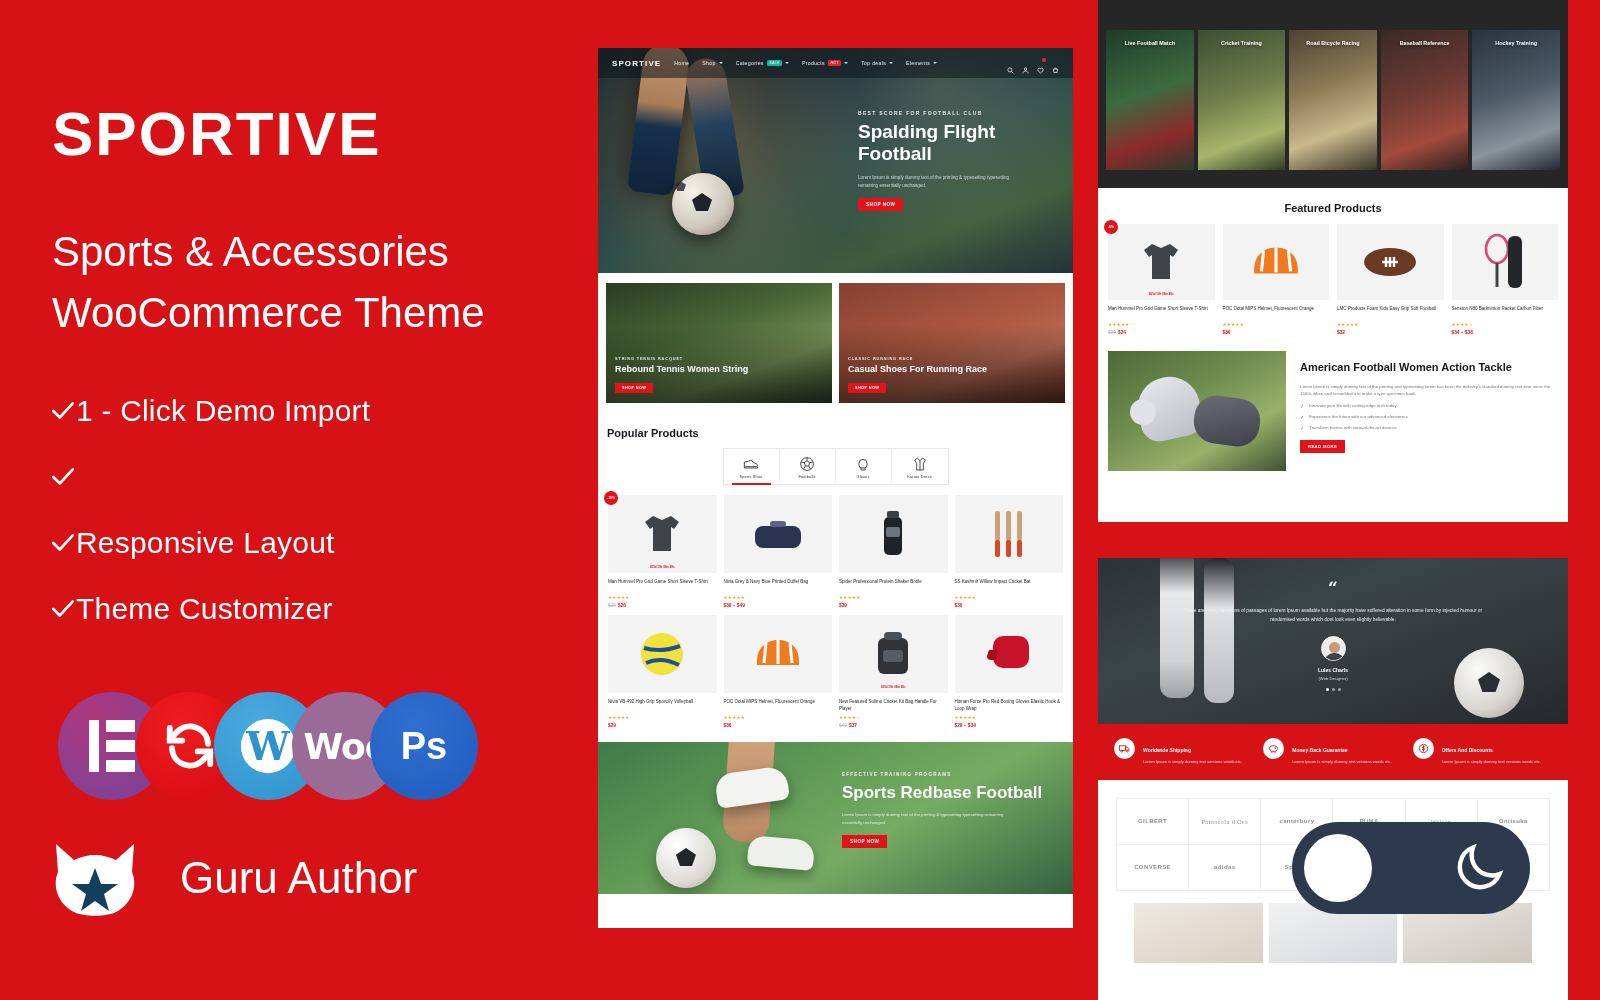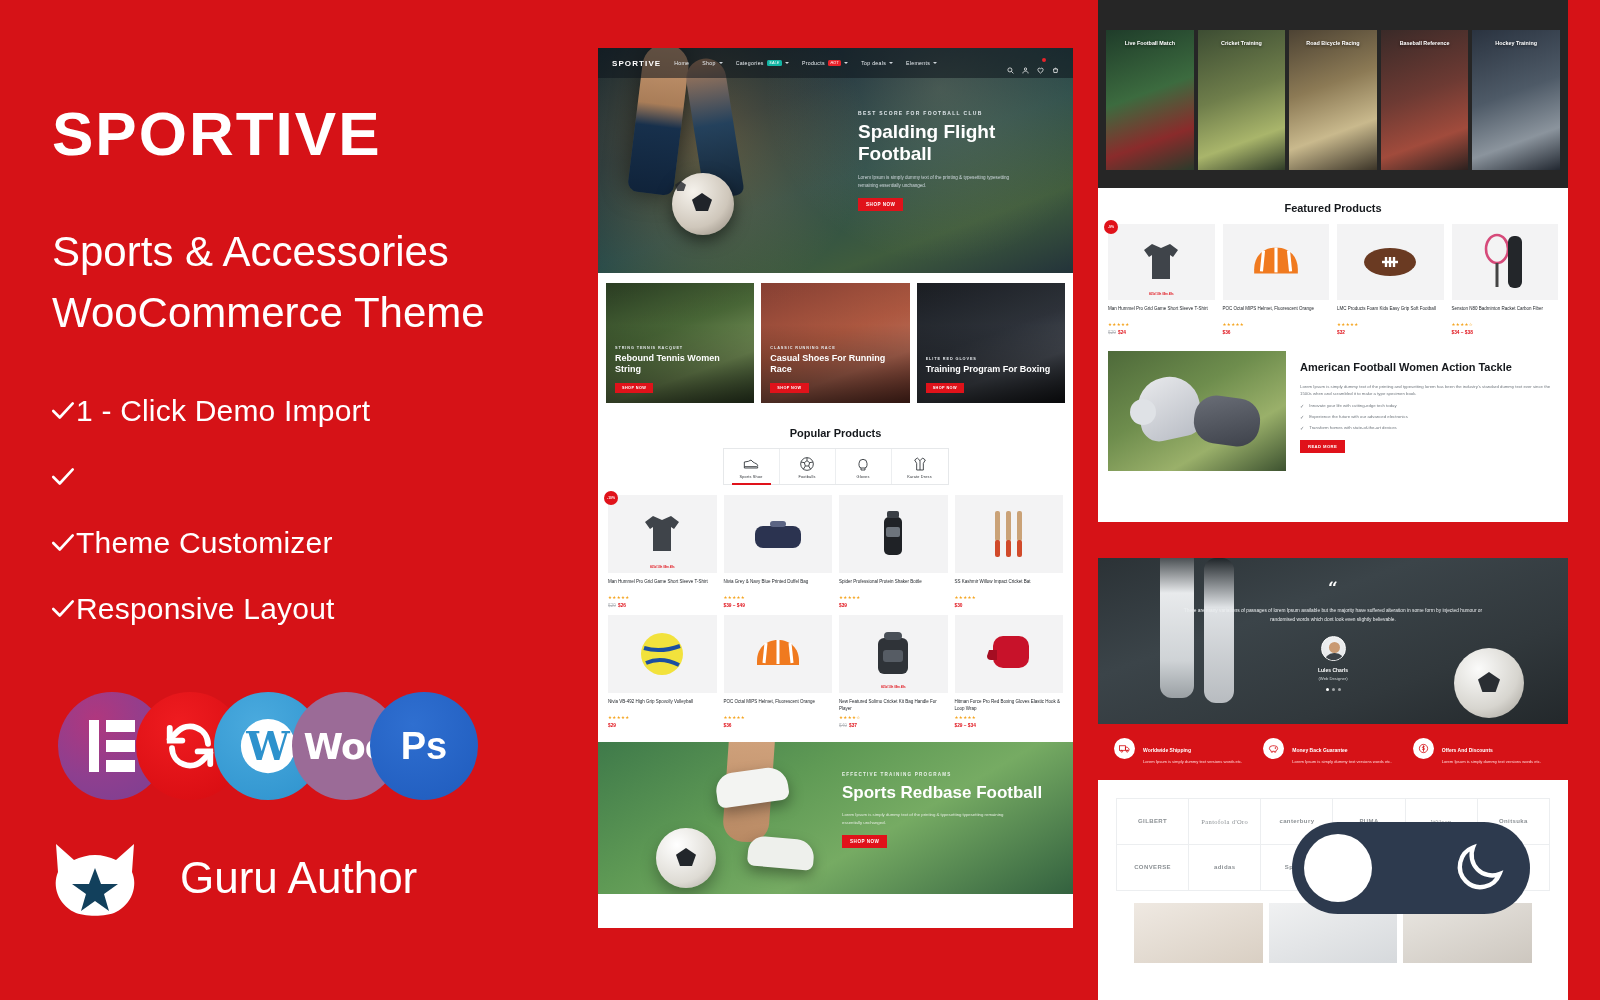--- a/index.html
+++ b/index.html
@@ -114,21 +114,21 @@
   .promo-img { position: absolute; inset: 0; }
   .p0 { background: linear-gradient(160deg,#2c3f24,#4c6b39 40%,#7d9a5d 70%,#3d5230); }
   .p1 { background: linear-gradient(160deg,#8d4336,#b55c43 45%,#c2715a 70%,#7c392c); }
   .p2 { background: linear-gradient(160deg,#1c1f24,#2f343c 45%,#4a4f58 70%,#16181c); }
   .promo-shade { position: absolute; inset: 0; background: linear-gradient(180deg, rgba(0,0,0,.05) 35%, rgba(0,0,0,.62) 100%); }
   .promo-copy { position: absolute; left: 9px; bottom: 10px; right: 8px; }
   .promo-kicker { font-size: 3.8px; color: #e6eaed; letter-spacing: .9px; font-weight: 700; }
   .promo-title { font-size: 9px; line-height: 1.2; color: #fff; font-weight: 700; margin-top: 3px; }
   .promo-btn { display: inline-block; background: #e0121a; color: #fff; font-size: 3.8px; font-weight: 700; padding: 3px 7px; margin-top: 6px; letter-spacing: .4px; }
 
-  .section-title { text-align: center; font-size: 11px; font-weight: 700; color: #15181c; padding: 14px 0 9px; }
+  .section-title { font-size: 11px; font-weight: 700; color: #15181c; padding: 14px 9px 9px; }
   .tabs { display: flex; justify-content: center; margin-bottom: 10px; }
   .tabs-inner { display: flex; border: 1px solid #e6e8ea; background: #fff; }
   .tab { width: 56px; padding: 6px 2px 5px; text-align: center; border-right: 1px solid #eceef0; position: relative; }
   .tab:last-child { border-right: none; }
   .tab-icon { height: 17px; display: flex; align-items: center; justify-content: center; }
   .tab-icon svg { width: 16px; height: 16px; }
   .tab-label { font-size: 3.8px; color: #2b2f34; margin-top: 3px; letter-spacing: .2px; }
   .tab.active::after { content: ""; position: absolute; left: 8px; right: 8px; bottom: -1px; height: 1.6px; background: #e0121a; }
 
   .pgrid { display: grid; grid-template-columns: repeat(4,1fr); gap: 7px; padding: 0 10px 12px; }
@@ -258,29 +258,29 @@
               <polyline points="3,12 9,18 21,5"></polyline>
             </svg>
           </span>
       </div>
       <div class="feature-row">
         <span class="check">
             <svg viewBox="0 0 24 24" fill="none" stroke="#fff" stroke-width="2.4" stroke-linecap="round" stroke-linejoin="round">
               <polyline points="3,12 9,18 21,5"></polyline>
             </svg>
           </span>
-        <span class="feature-label">Theme Customizer</span>
+        <span class="feature-label">Responsive Layout</span>
       </div>
       <div class="feature-row">
         <span class="check">
             <svg viewBox="0 0 24 24" fill="none" stroke="#fff" stroke-width="2.4" stroke-linecap="round" stroke-linejoin="round">
               <polyline points="3,12 9,18 21,5"></polyline>
             </svg>
           </span>
-        <span class="feature-label">Responsive Layout</span>
+        <span class="feature-label">Theme Customizer</span>
       </div>
     </div>
 
     <div class="badges">
       <div class="badge badge-0">
         <span class="elementor-mark">
           <i class="elementor-bar-v"></i>
           <span class="elementor-bars">
               <i></i>
               <i></i>
@@ -392,29 +392,20 @@
       </div>
       <div class="promo">
         <div class="promo-img p1"></div>
           <div class="promo-shade"></div>
         <div class="promo-copy">
           <div class="promo-kicker">CLASSIC RUNNING RACE</div>
           <div class="promo-title">Casual Shoes For Running Race</div>
           <a class="promo-btn">SHOP NOW</a>
         </div>
       </div>
-      <div class="promo">
-        <div class="promo-img p2"></div>
-          <div class="promo-shade"></div>
-        <div class="promo-copy">
-          <div class="promo-kicker">ELITE RED GLOVES</div>
-          <div class="promo-title">Training Program For Boxing</div>
-          <a class="promo-btn">SHOP NOW</a>
-        </div>
-      </div>
     </div>
 
     <div class="section-title">Popular Products</div>
     <div class="tabs">
       <div class="tabs-inner">
         <div class="tab active">
           <div class="tab-icon">
               <svg viewBox="0 0 24 24" fill="none" stroke="#2b2f34" stroke-width="1.3">
                 <path d="M2 16h18a2 2 0 0 0 2-2c0-2-4-3-7-5l-3-3-4 2-6 1z"></path>
                 <path d="M2 16v2h20v-2"></path>

